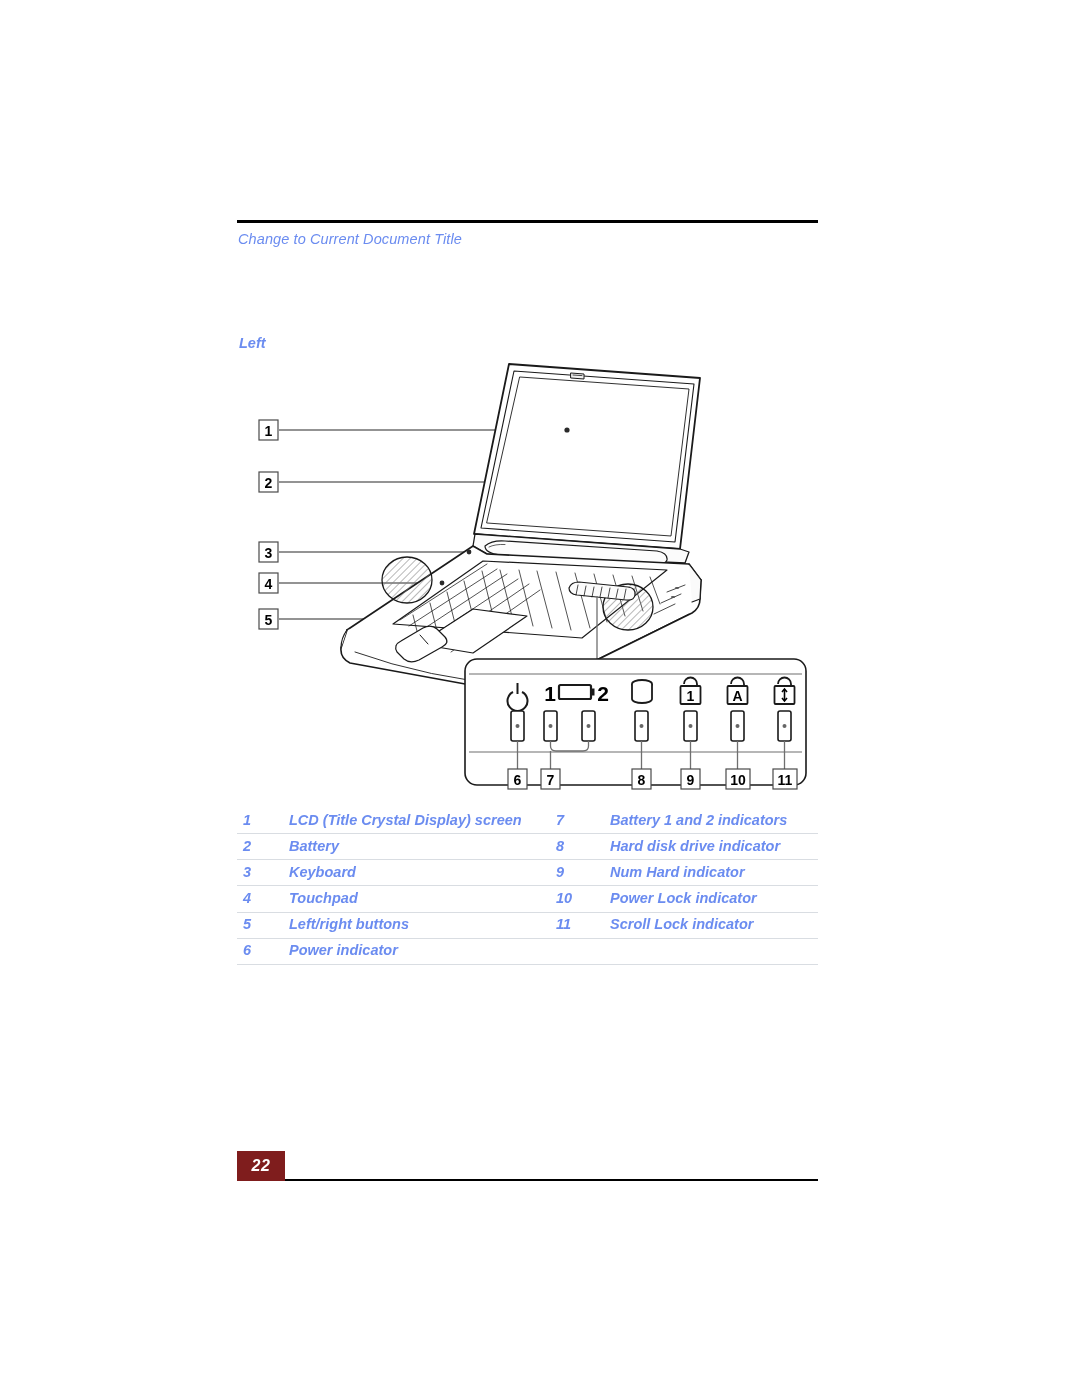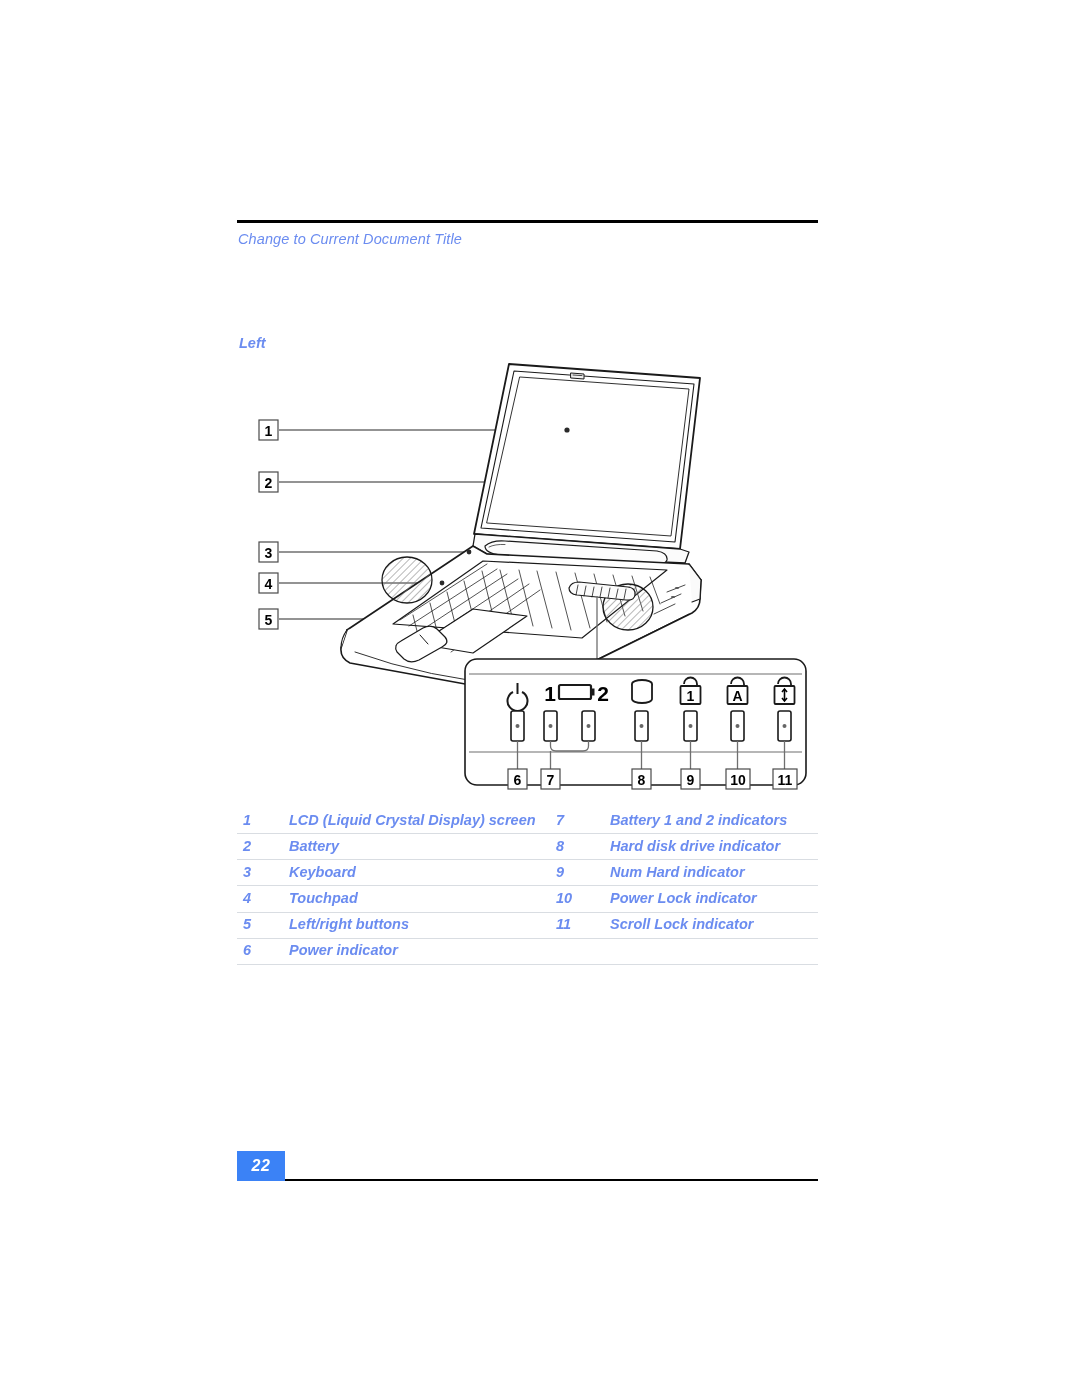--- a/index.html
+++ b/index.html
@@ -99,21 +99,21 @@
   .col-num2  { width: 34px;  padding-left: 2px !important; }
   .col-label2{ padding-left: 20px !important; }
 
   
   .page-num-box {
     position: absolute;
     left: 0px;
     top: 1143px;
     width: 48px;
     height: 30px;
-    background: #3b82f6;
+    background: #7f1d1d;
     color: #ffffff;
     font-size: 16px;
     font-weight: bold;
     font-style: italic;
     display: flex;
     align-items: center;
     justify-content: center;
     letter-spacing: 0.5px;
   }
   .footer-rule {
@@ -354,21 +354,21 @@
         </g>
       </g>
     </g>
   </svg>
   </div>
 
   <table class="parts-table">
     <tbody>
       <tr>
         <td class="col-num">1</td>
-        <td class="col-label">LCD (Liquid Crystal Display) screen</td>
+        <td class="col-label">LCD (Title Crystal Display) screen</td>
         <td class="col-num2">7</td>
         <td class="col-label2">Battery 1 and 2 indicators</td>
       </tr>
       <tr>
         <td class="col-num">2</td>
         <td class="col-label">Battery</td>
         <td class="col-num2">8</td>
         <td class="col-label2">Hard disk drive indicator</td>
       </tr>
       <tr>

